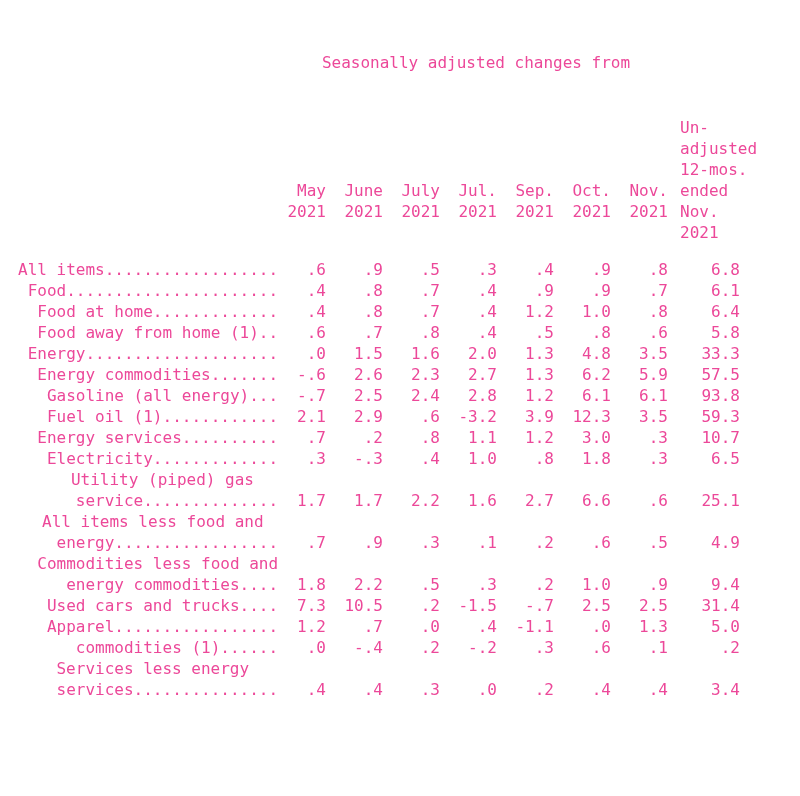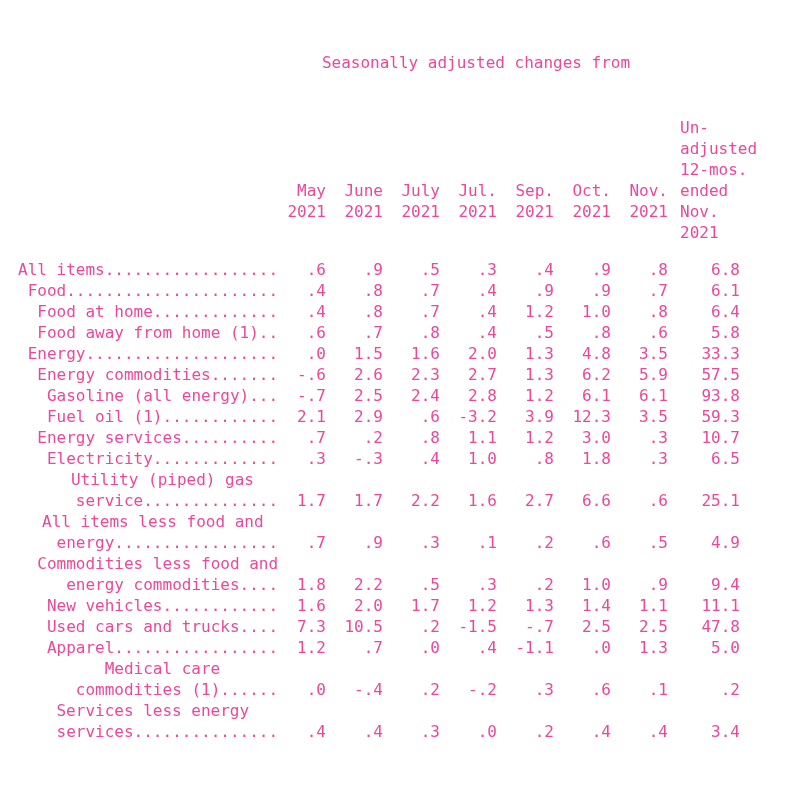--- a/index.html
+++ b/index.html
@@ -270,64 +270,42 @@
           <td class="value-cell">1.8</td>
           <td class="value-cell">2.2</td>
           <td class="value-cell">.5</td>
           <td class="value-cell">.3</td>
           <td class="value-cell">.2</td>
           <td class="value-cell">1.0</td>
           <td class="value-cell">.9</td>
           <td class="value-cell">9.4</td>
         </tr>
         <tr>
-          <td class="label-cell">   New vehicles............</td>
-          <td class="value-cell">1.6</td>
-          <td class="value-cell">2.0</td>
-          <td class="value-cell">1.7</td>
-          <td class="value-cell">1.2</td>
-          <td class="value-cell">1.3</td>
-          <td class="value-cell">1.4</td>
-          <td class="value-cell">1.1</td>
-          <td class="value-cell">11.1</td>
-        </tr>
-        <tr>
           <td class="label-cell">   Used cars and trucks....</td>
           <td class="value-cell">7.3</td>
           <td class="value-cell">10.5</td>
           <td class="value-cell">.2</td>
           <td class="value-cell">-1.5</td>
           <td class="value-cell">-.7</td>
           <td class="value-cell">2.5</td>
           <td class="value-cell">2.5</td>
-          <td class="value-cell">47.8</td>
+          <td class="value-cell">31.4</td>
         </tr>
         <tr>
           <td class="label-cell">   Apparel.................</td>
           <td class="value-cell">1.2</td>
           <td class="value-cell">.7</td>
           <td class="value-cell">.0</td>
           <td class="value-cell">.4</td>
           <td class="value-cell">-1.1</td>
           <td class="value-cell">.0</td>
           <td class="value-cell">1.3</td>
           <td class="value-cell">5.0</td>
         </tr>
         <tr>
-          <td class="label-cell">   Medical care</td>
-          <td class="value-cell"></td>
-          <td class="value-cell"></td>
-          <td class="value-cell"></td>
-          <td class="value-cell"></td>
-          <td class="value-cell"></td>
-          <td class="value-cell"></td>
-          <td class="value-cell"></td>
-          <td class="value-cell"></td>
-        </tr>
-        <tr>
           <td class="label-cell">      commodities (1)......</td>
           <td class="value-cell">.0</td>
           <td class="value-cell">-.4</td>
           <td class="value-cell">.2</td>
           <td class="value-cell">-.2</td>
           <td class="value-cell">.3</td>
           <td class="value-cell">.6</td>
           <td class="value-cell">.1</td>
           <td class="value-cell">.2</td>
         </tr>

